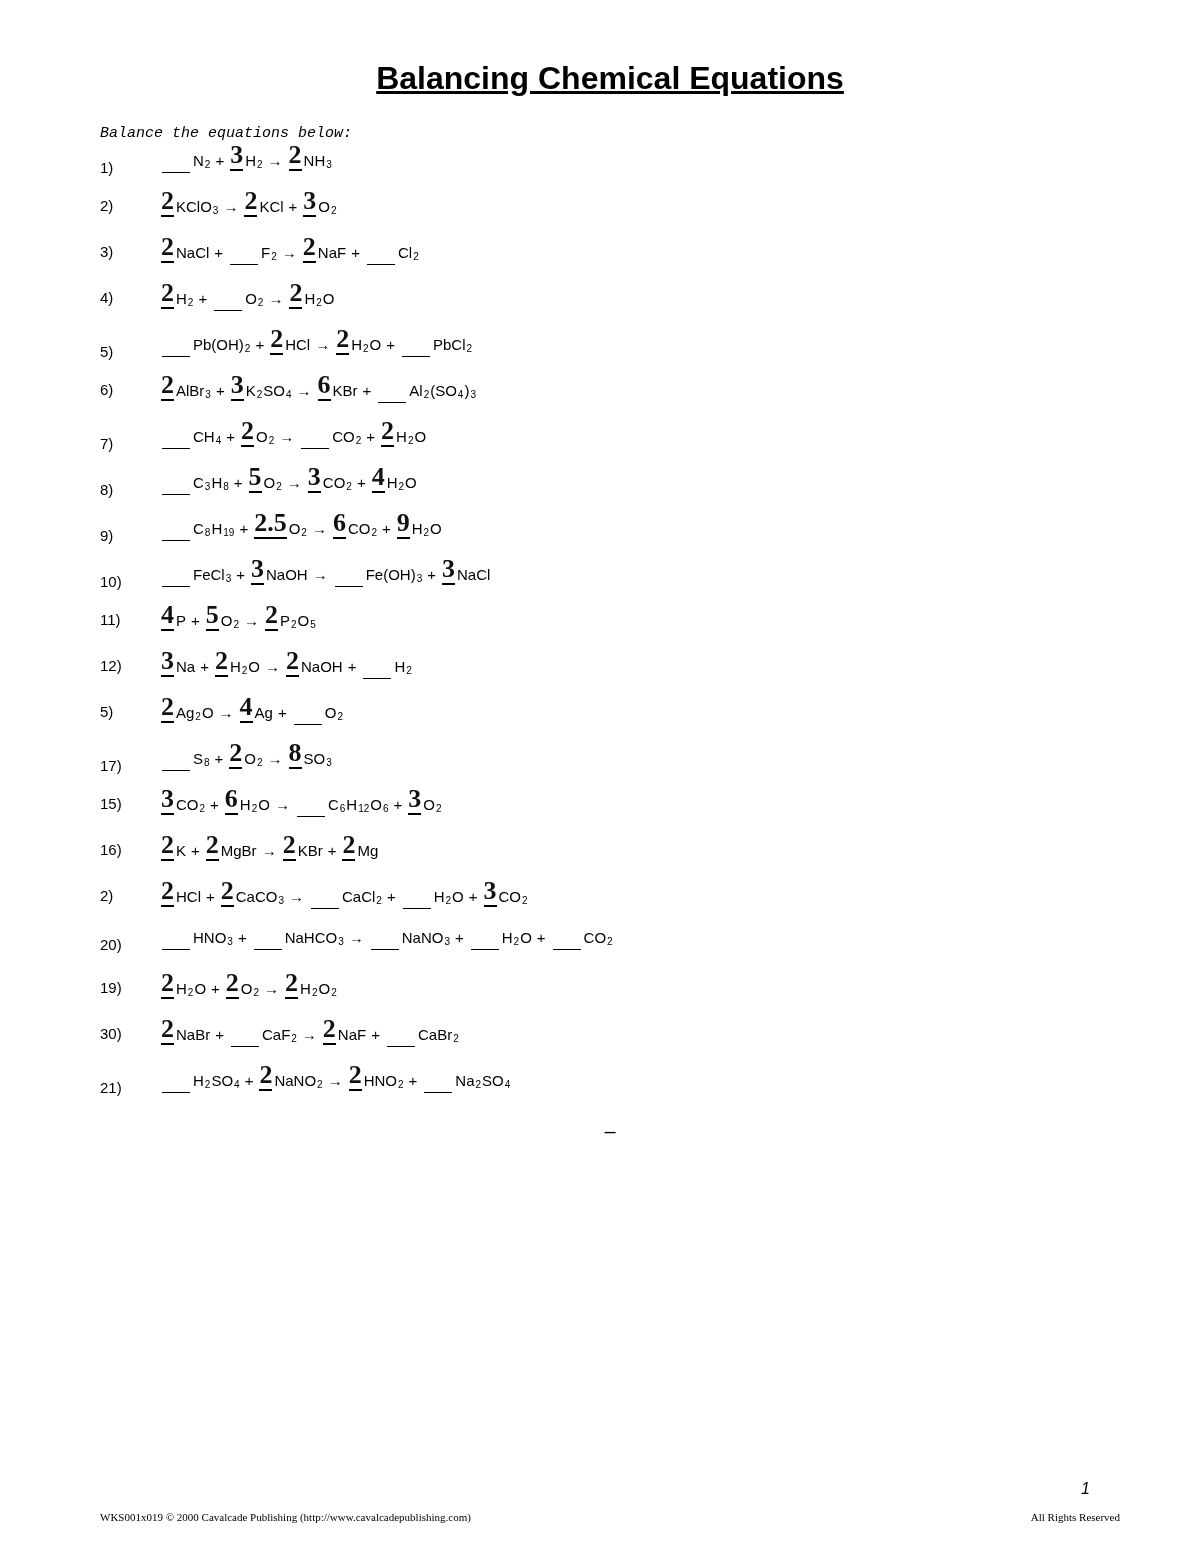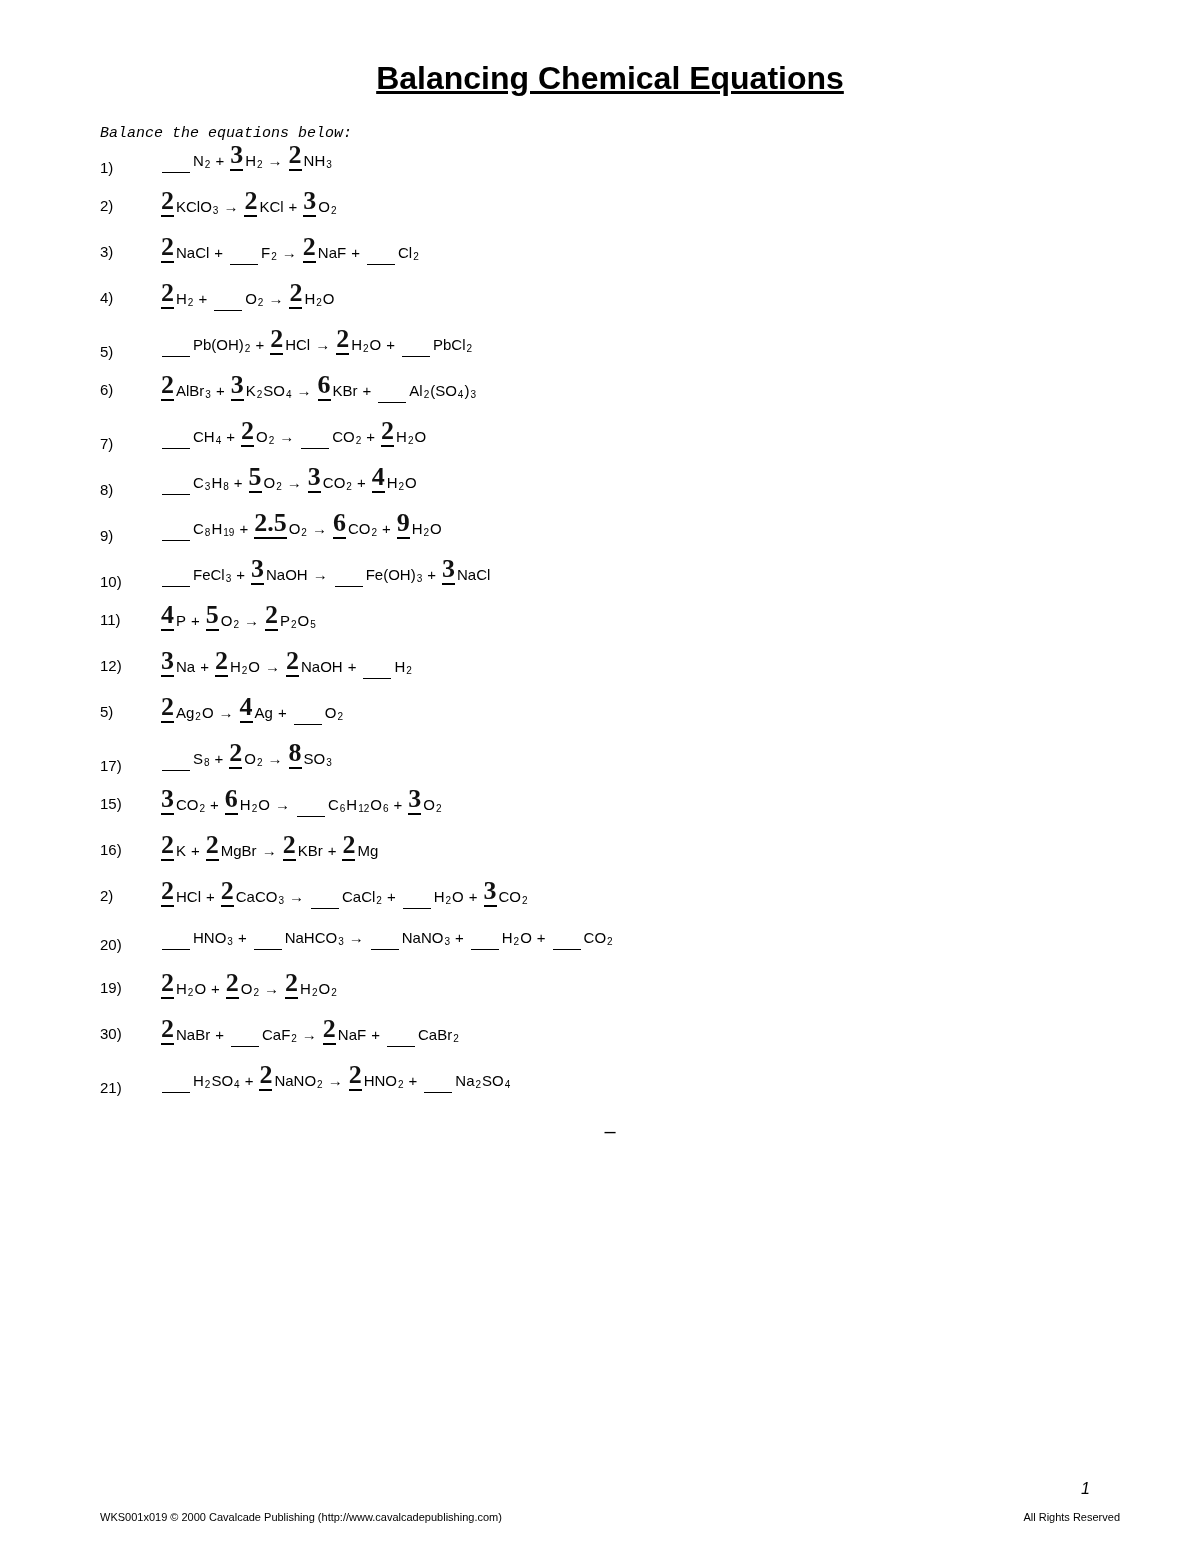--- a/index.html
+++ b/index.html
@@ -87,21 +87,21 @@
       font-size: 15px;
     }
     .footer {
       position: absolute;
       bottom: 30px;
       left: 100px;
       right: 80px;
       display: flex;
       justify-content: space-between;
       font-size: 11px;
-      font-family: Liberation Sans, sans-serif;
+      font-family: Liberation Serif, serif;
       margin-top: 27px;
     }
     .page-dash {
       text-align: center;
       font-size: 20px;
       margin-top: 20px;
       font-family: Arial, sans-serif;
     }
     .page-num {
       position: absolute;

